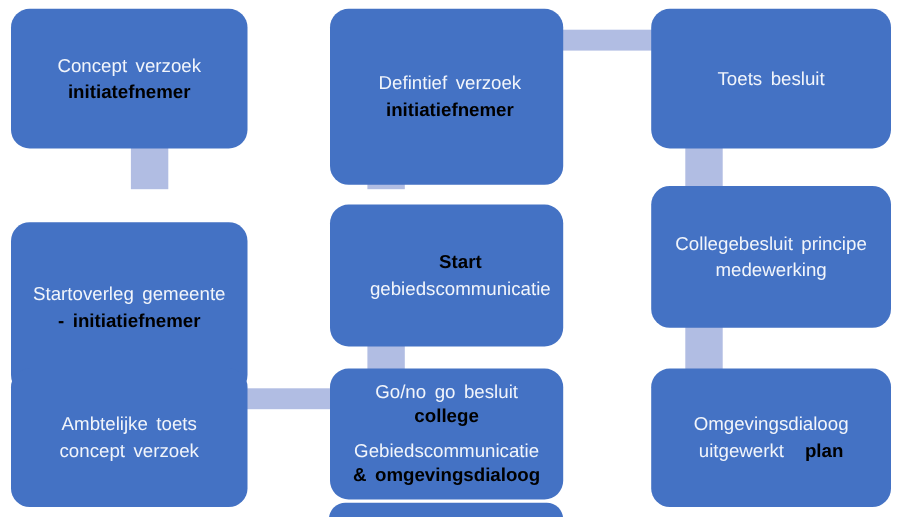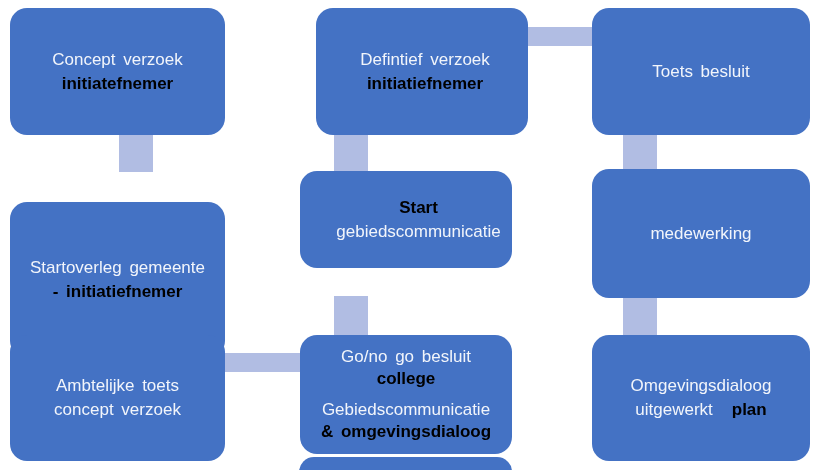--- a/index.html
+++ b/index.html
@@ -39,22 +39,22 @@
   .ln.b, .b { font-weight: 700; color: #000000; }
   .box.small { font-size: 17px; line-height: 22px; }
   .para-gap { margin-top: 9px; }
   .sp { margin-right: 19px; }
 
   
   #box-0 { left: 10px;  top: 8px;   width: 215px; height: 127px; }
   #box-3 { left: 10px;  top: 169px; width: 215px; height: 156px; margin-top: 33px; }
   #box-6 { left: 10px;  top: 335px; width: 215px; height: 126px; }
   
-  #box-1 { left: 316px; top: 8px;   width: 212px; height: 127px; padding-left: 14px; }
-  #box-4 { left: 300px; top: 171px; width: 212px; height: 97px; padding-left: 33px; }
+  #box-1 { left: 300px; top: 8px;   width: 212px; height: 160px; padding-left: 14px; }
+  #box-4 { left: 300px; top: 186px; width: 212px; height: 129px; padding-left: 33px; }
   #box-7 { left: 300px; top: 335px; width: 212px; height: 119px; }
   #box-9 { left: 299px; top: 457px; width: 213px; height: 30px; border-radius: 16px; }
   
   #box-2 { left: 592px; top: 8px;   width: 218px; height: 127px; }
   #box-5 { left: 592px; top: 169px; width: 218px; height: 129px; }
   #box-8 { left: 592px; top: 335px; width: 218px; height: 126px; }
 
   
   #conn-v1 { left: 119px; top: 132px; }
   #conn-v2 { left: 119px; top: 296px; height: 41px; }
@@ -98,20 +98,21 @@
     <span class="ln">Startoverleg gemeente</span>
     <span class="ln b">- initiatiefnemer</span>
   </div>
 
   <div class="box" id="box-4">
     <span class="ln b">Start</span>
     <span class="ln">gebiedscommunicatie</span>
   </div>
 
   <div class="box" id="box-5">
+    <span class="ln">Collegebesluit principe</span>
     <span class="ln">medewerking</span>
   </div>
 
   <div class="box" id="box-6">
     <span class="ln">Ambtelijke toets</span>
     <span class="ln">concept verzoek</span>
   </div>
 
   <div class="box small" id="box-7">
     <span class="ln">Go/no go besluit</span>

